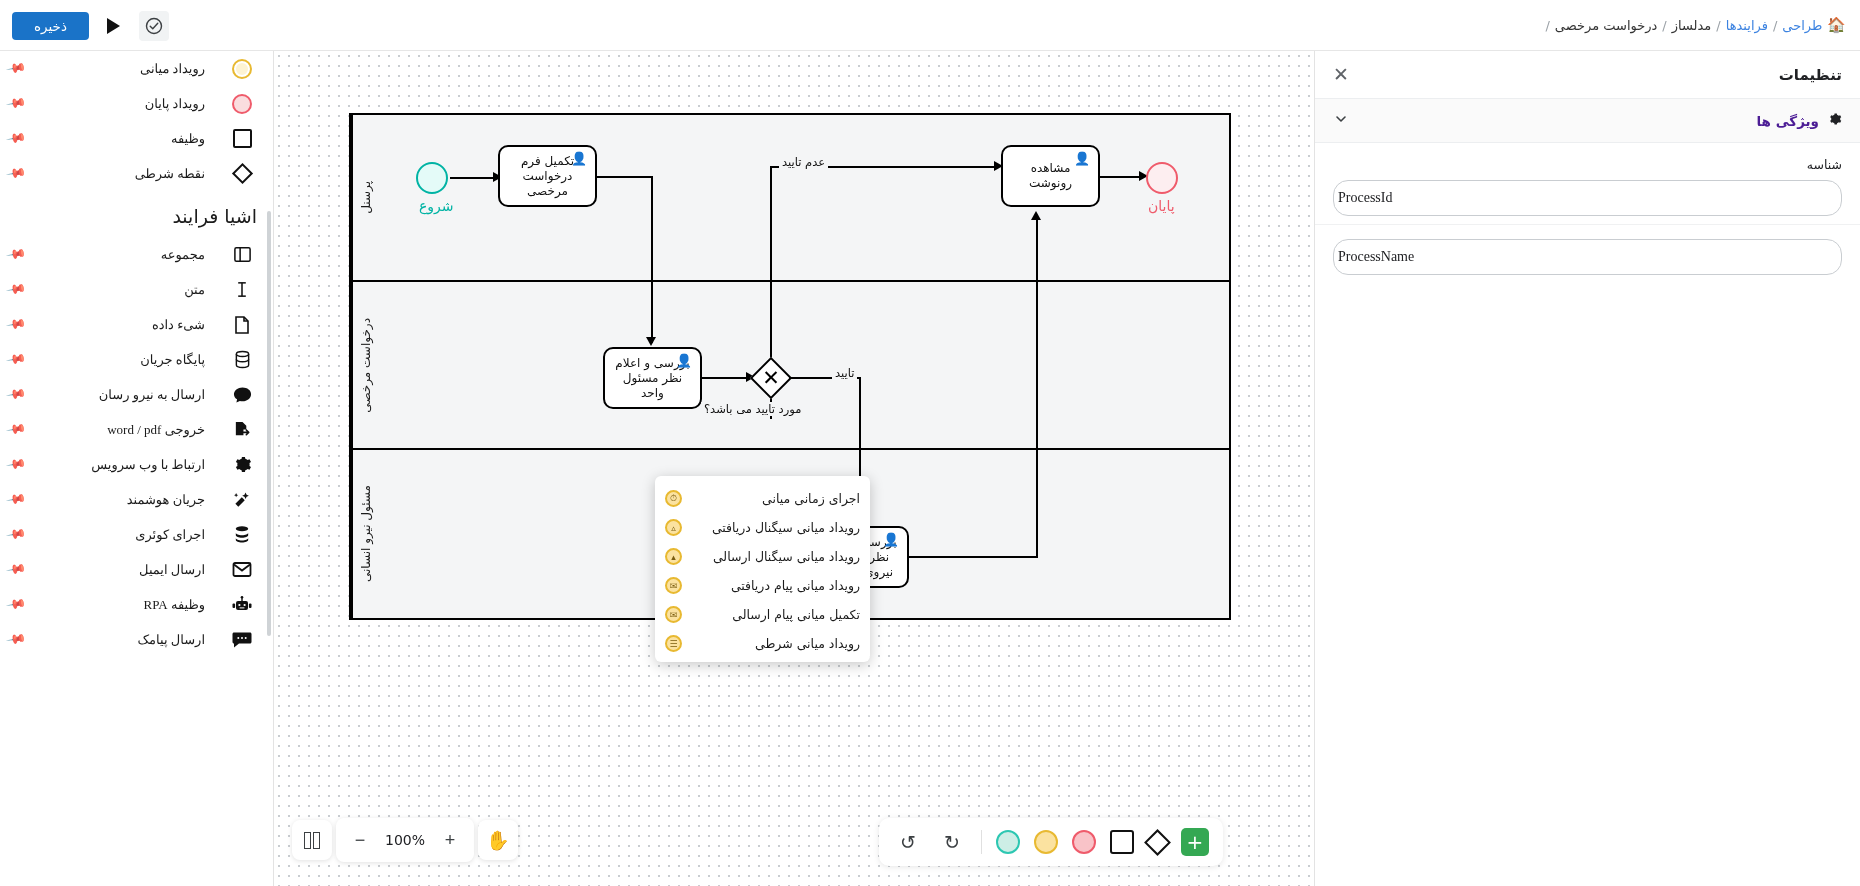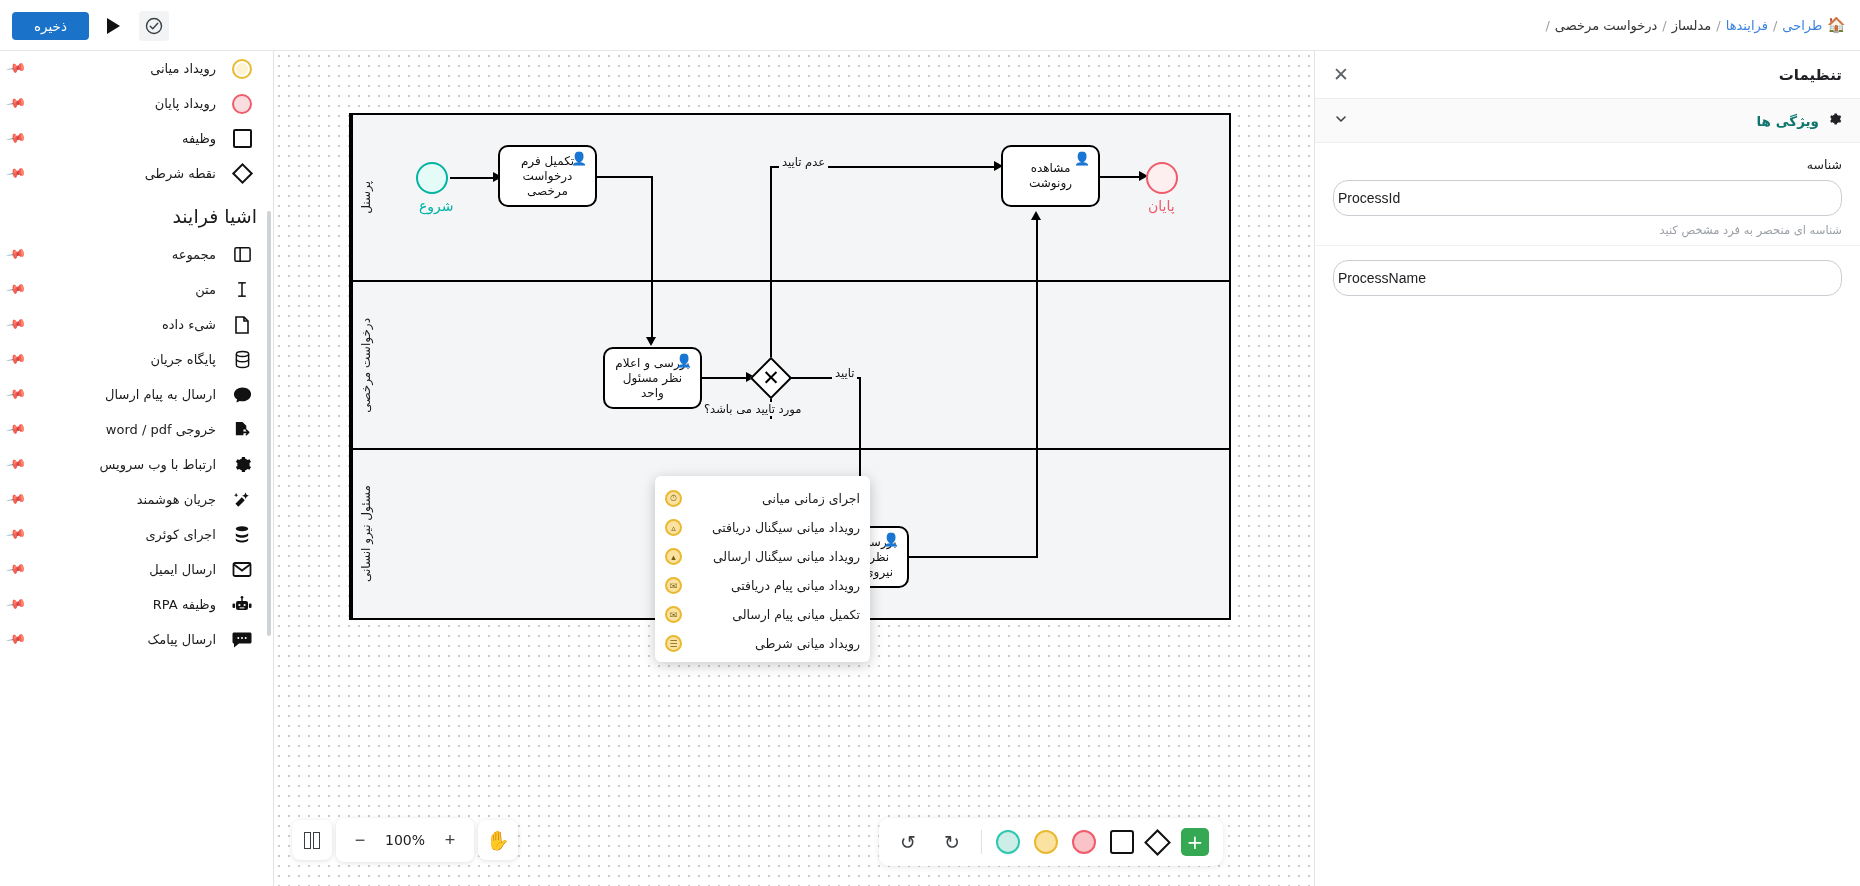--- a/index.html
+++ b/index.html
@@ -56,21 +56,21 @@
   }
   .palette-scroll { position: absolute; inset: 0 0 85px 0; overflow: hidden; }
   .pal-item {
     display: flex; align-items: center; height: 35px; padding: 0 14px 0 10px;
     cursor: pointer; position: relative;
   }
   .pal-ico {
     width: 34px; min-width: 34px; height: 26px; display: flex;
     align-items: center; justify-content: center; color: #111;
   }
-  .pal-label { font-size: 13px; color: #1b1b1b; margin-right: 9px; flex: 1; }
+  .pal-label { font-size: 13px; color: #1b1b1b; margin-right: 20px; flex: 1; font-family: Liberation Serif, serif; }
   .pin {
     color: #5f6368; font-size: 13px; opacity: .85; transform: rotate(35deg);
     width: 14px; text-align: center;
   }
   .pal-section {
     font-size: 19px; color: #1b1b1b; padding: 14px 16px 10px 0; text-align: right;
   }
   .scroll-track {
     position: absolute; right: 2px; top: 160px; width: 4px; height: 425px;
     background: #cfd3d6; border-radius: 2px;
@@ -218,30 +218,30 @@
     height: 48px; display: flex; align-items: center; justify-content: space-between;
     padding: 0 18px; border-bottom: 1px solid #eceef0;
   }
   .set-title { font-size: 15px; font-weight: 700; color: #202124; }
   .close-x { color: #5f6368; font-size: 19px; cursor: pointer; line-height: 1; }
   .set-acc {
     height: 44px; display: flex; align-items: center; justify-content: space-between;
     padding: 0 18px; background: #fafafa; border-bottom: 1px solid #eceef0; cursor: pointer;
   }
   .acc-left { display: flex; align-items: center; gap: 9px; flex-direction: row-reverse; }
-  .acc-title { font-size: 13.5px; color: #0f766e; font-weight: 700; }
+  .acc-title { font-size: 13.5px; color: #4c1d95; font-weight: 700; }
   .gear { font-size: 14px; color: #202124; }
   .chev { font-size: 14px; color: #3c4043; }
   .field { padding: 14px 18px 8px 18px; border-bottom: 1px solid #f0f1f2; }
   .field:last-child { border-bottom: none; }
   .f-label { font-size: 12.5px; color: #202124; text-align: right; margin-bottom: 8px; }
   .f-input {
     width: 100%; height: 36px; border: 1px solid #c9cdd1; border-radius: 15px;
     padding: 0 4px; font-size: 14px; color: #202124; direction: ltr;
-    text-align: left; font-family: Liberation Sans, sans-serif; outline: none;
+    text-align: left; font-family: Liberation Serif, serif; outline: none;
   }
   .f-hint { font-size: 11.5px; color: #9aa0a6; text-align: right; margin-top: 7px; }
 </style>
 </head>
 <body>
 
 <div id="app">
 
   <div class="topbar">
     <div class="topbar-left">
@@ -352,21 +352,21 @@
         <span class="pal-label">پایگاه جریان</span>
         <span class="pin">📌</span>
       </div>
 
       <div class="pal-item">
         <span class="pal-ico">
           <svg width="19" height="18" viewBox="0 0 20 18" fill="#111">
               <path d="M10 1C4.9 1 1 4.2 1 8.1c0 2.2 1.3 4.2 3.3 5.5L3.6 17l3.6-1.8c.9.2 1.8.3 2.8.3 5.1 0 9-3.2 9-7.4S15.1 1 10 1z"></path>
             </svg>
         </span>
-        <span class="pal-label">ارسال به پیام ارسال</span>
+        <span class="pal-label">ارسال به نیرو رسان</span>
         <span class="pin">📌</span>
       </div>
 
       <div class="pal-item">
         <span class="pal-ico">
           <svg width="19" height="19" viewBox="0 0 20 20" fill="#111">
               <path d="M3 2h7l4 4v4h-3v6H3z"></path>
               <path d="M11 13h5M14 10.5l2.5 2.5L14 15.5" stroke="#111" stroke-width="1.7" fill="none" stroke-linecap="round" stroke-linejoin="round"></path>
             </svg>
         </span>
@@ -613,21 +613,20 @@
       <span class="chev">
         <svg width="16" height="16" viewBox="0 0 20 20" fill="none" stroke="#3c4043" stroke-width="2" stroke-linecap="round" stroke-linejoin="round">
             <path d="M5 7.5l5 5 5-5"></path>
           </svg>
       </span>
     </div>
 
     <div class="field">
       <div class="f-label">شناسه</div>
       <input class="f-input" type="text" value="ProcessId" style="">
-      <div class="f-hint">شناسه ای منحصر به فرد مشخص کنید</div>
     </div>
 
     <div class="field">
       <input class="f-input" type="text" value="ProcessName" style="">
     </div>
   </div>
 
 </div>
 
 </body></html>

